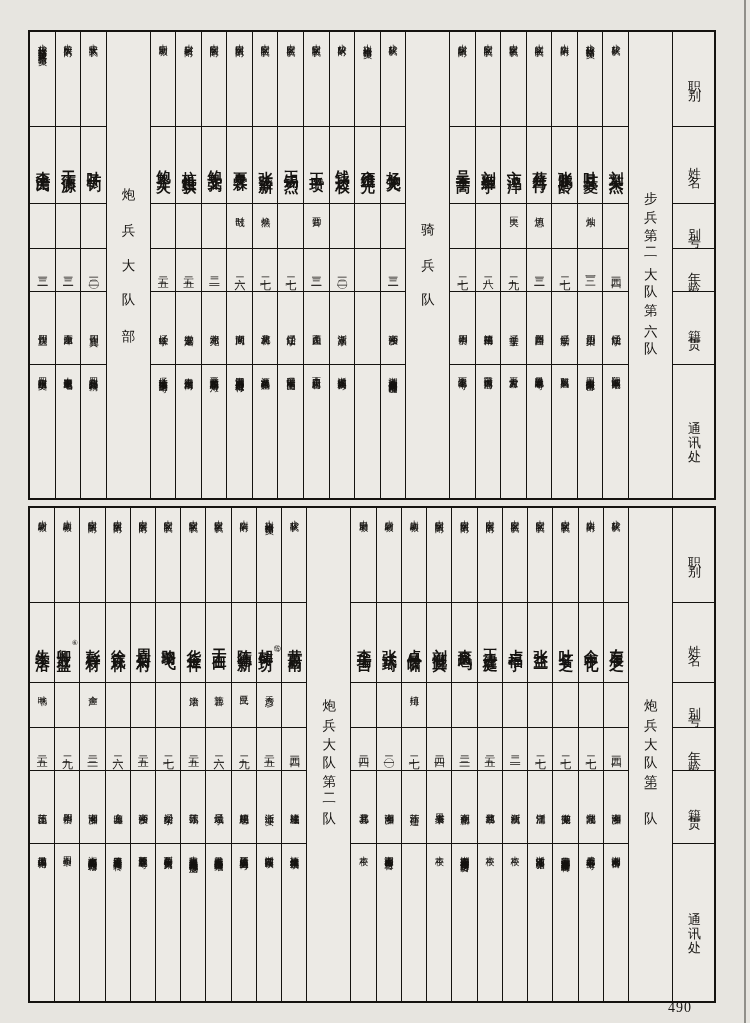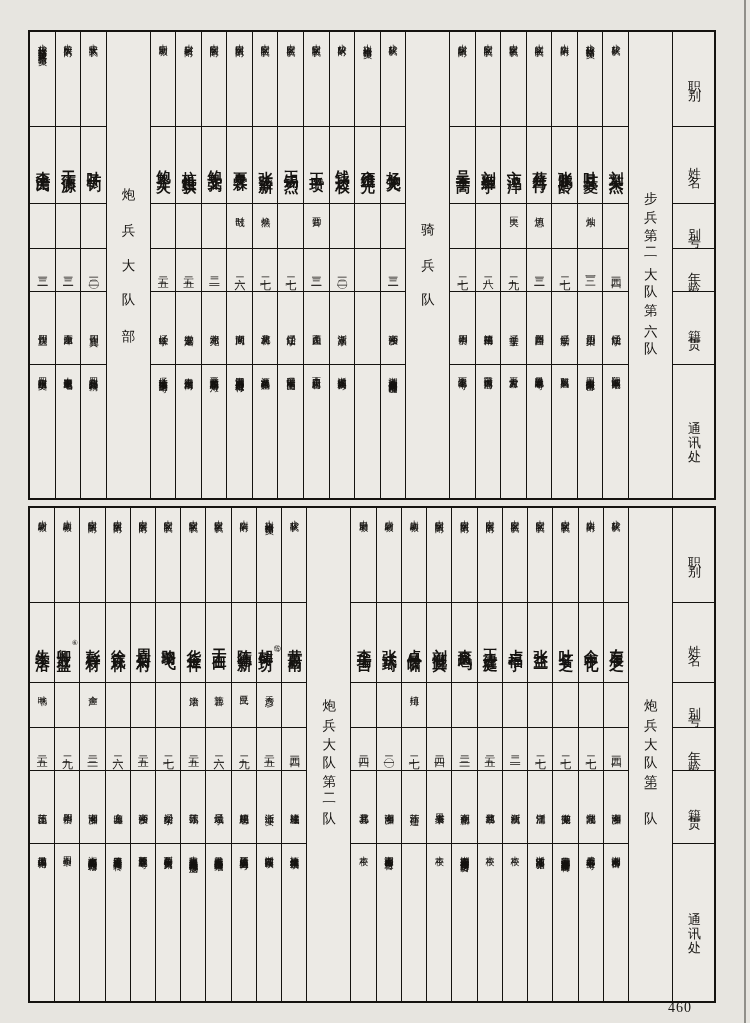--- a/index.html
+++ b/index.html
@@ -986,13 +986,13 @@
       </div>
       <div class="cell r4">
         <span class="vt native-t">江苏昆山</span>
       </div>
       <div class="cell r5 top">
         <span class="vt addr-t">昆山城内西塘街</span>
       </div>
     </div>
   </div>
 
-<div class="page-num">460</div>
+<div class="page-num">490</div>
 
 </body></html>

